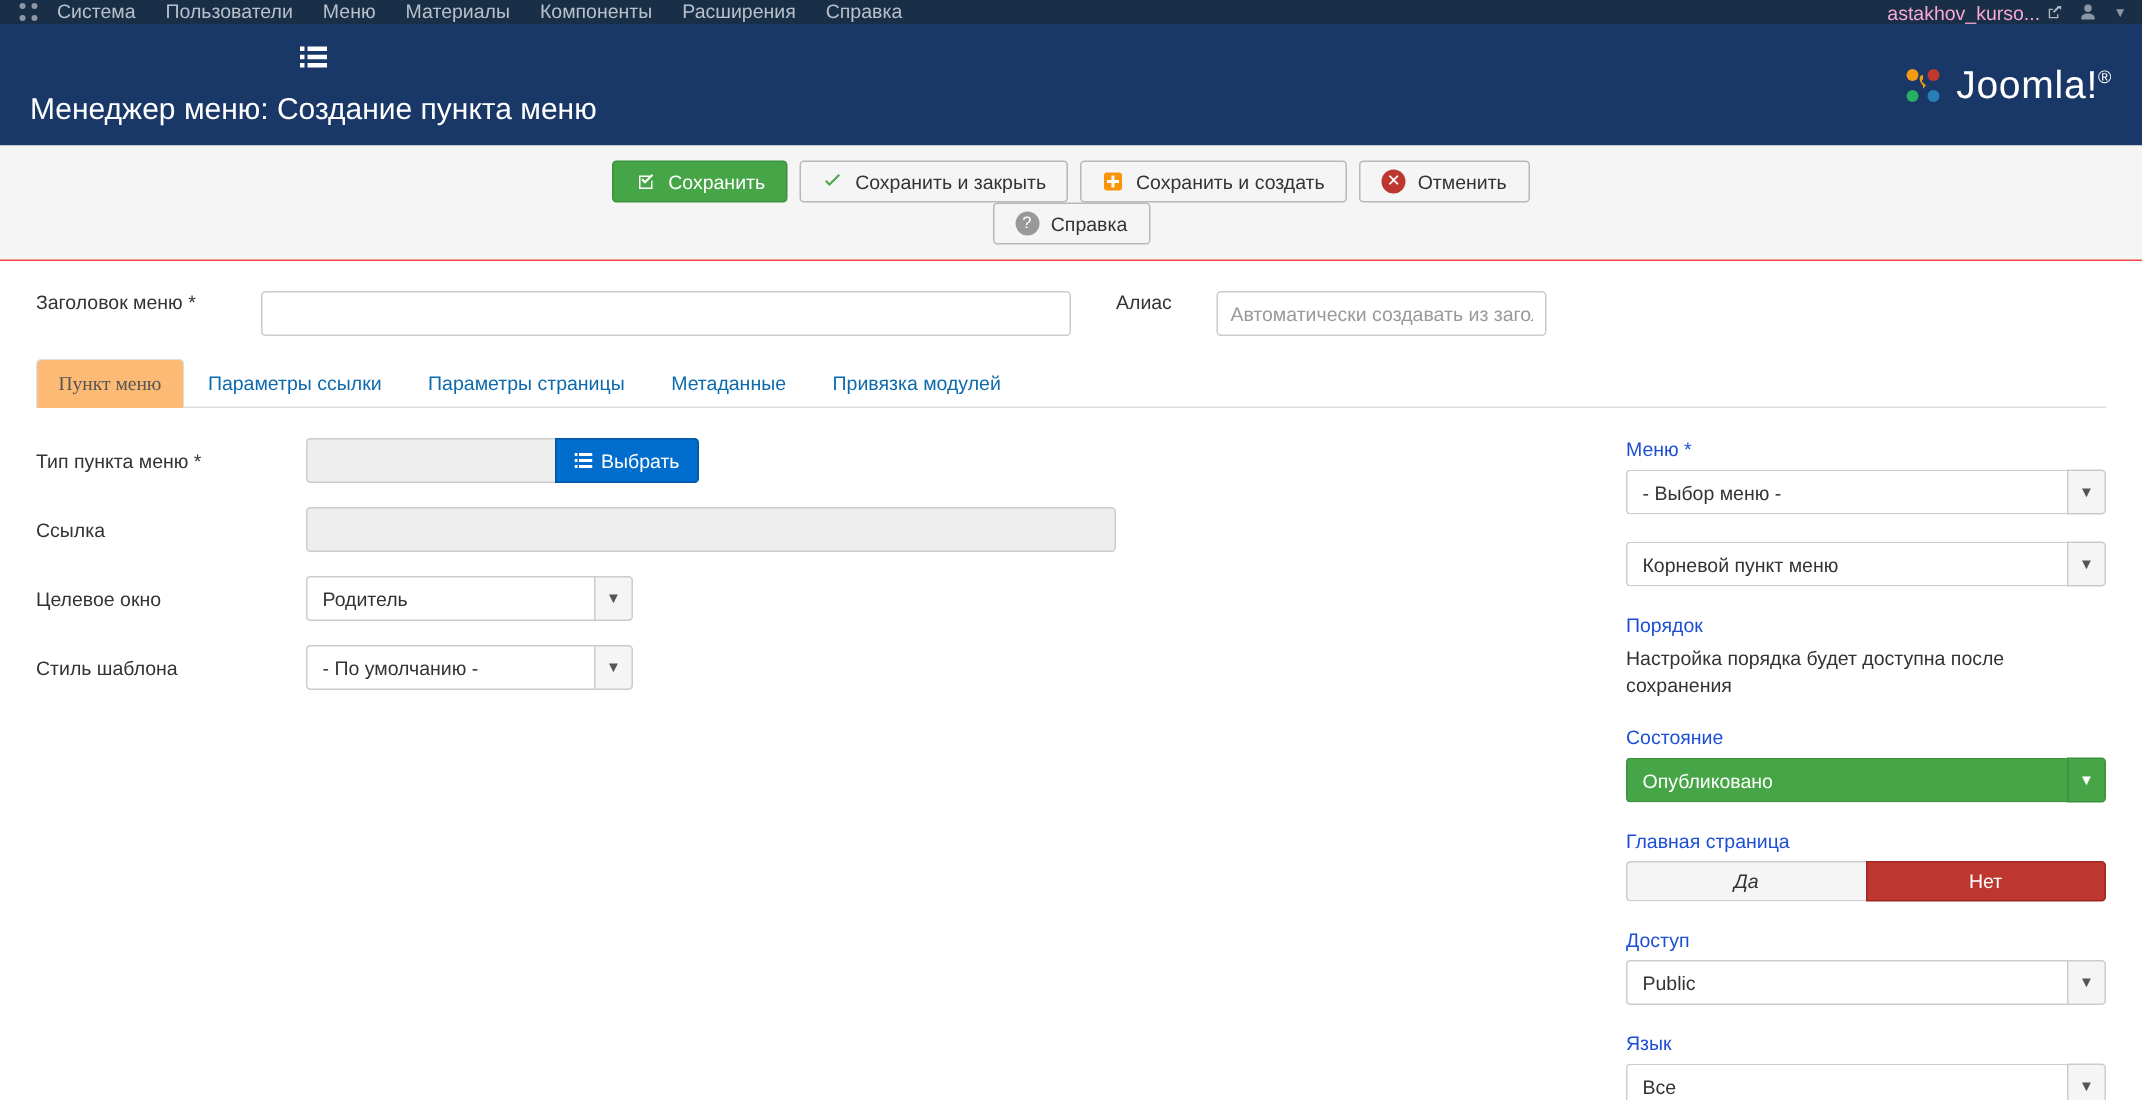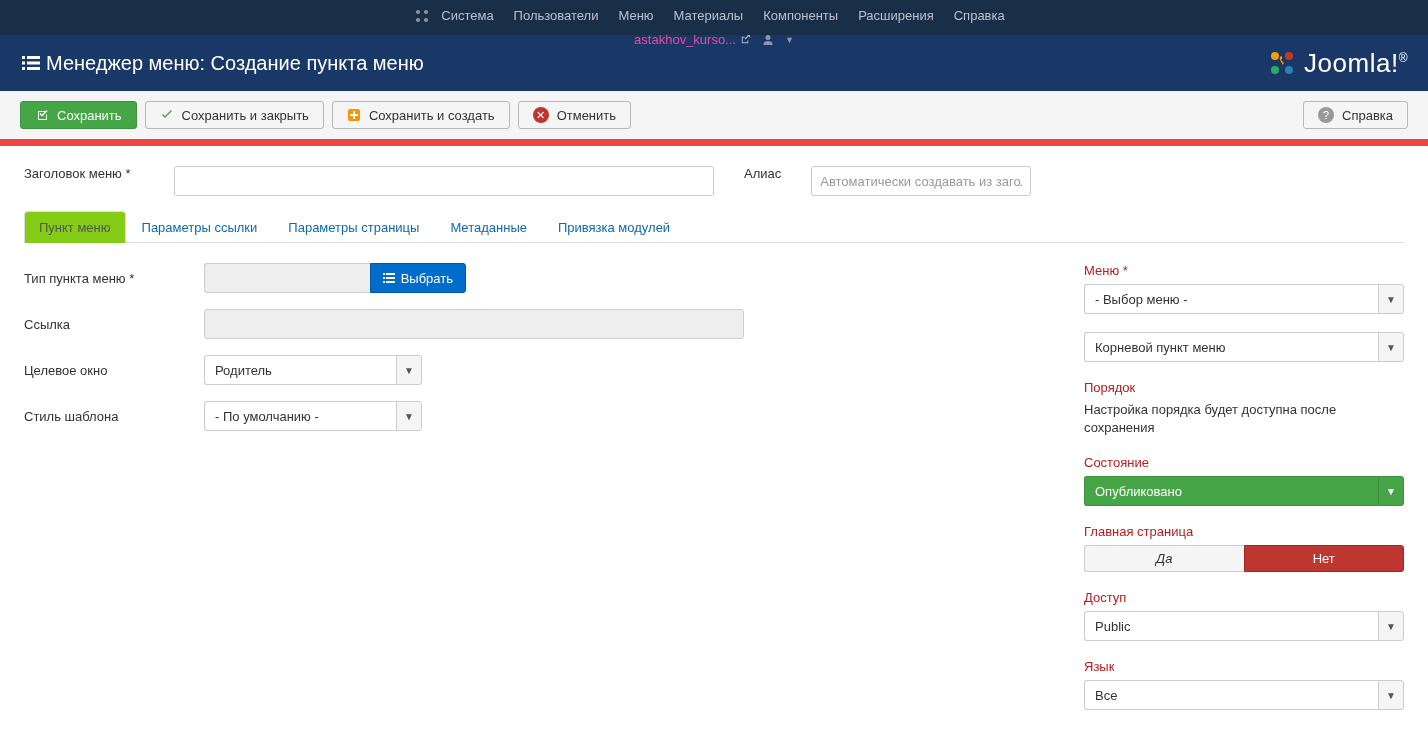--- a/index.html
+++ b/index.html
@@ -1,31 +1,31 @@
 <!DOCTYPE html>
 <html><head>
 <meta charset="utf-8">
 <style>
 * { box-sizing: border-box; margin: 0; padding: 0; }
 body { font-family: -apple-system, BlinkMacSystemFont, "Segoe UI", Helvetica, Arial, sans-serif; font-size: 13px; color: #333; background: #fff; }
 
-.topnav { background: #192f47; color: #b0b8c2; height: 35px; display: flex; align-items: center; padding: 0 10px; justify-content: space-between; flex-direction: column; }
+.topnav { background: #192f47; color: #b0b8c2; height: 16px; display: flex; align-items: center; padding: 0 10px; justify-content: space-between; }
 .topnav-left { display: flex; align-items: center; gap: 0; }
 .topnav-right { display: flex; align-items: center; gap: 10px; }
 .joomla-icon { width: 18px; height: 18px; display: flex; align-items: center; justify-content: center; }
 .topnav-item { padding: 0 10px; color: #b8c0cb; cursor: pointer; font-size: 13px; line-height: 32px; }
-.user-badge { color: #ec4899; font-size: 13px; display:flex; align-items:center; gap:4px; }
+.user-badge { color: #f9a8d4; font-size: 13px; display:flex; align-items:center; gap:4px; }
 .user-icon { color: #8d96a5; }
 
 .header { background: #1a3867; color: #fff; padding: 12px 20px; display: flex; align-items: center; justify-content: space-between; }
-.header-left { display: flex; align-items: center; gap: 4px; }
+.header-left { display: flex; align-items: center; gap: 14px; flex-direction: column; }
 .header-title { font-size: 20px; font-weight: 400; }
 .joomla-logo { display:flex; align-items:center; gap:6px; font-size: 26px; font-weight: 300; color:#fff; font-family: Arial, sans-serif; }
 
-.toolbar { background: #f5f5f5; border-bottom: 7px solid #ef4444; padding: 10px 20px; display: flex; justify-content: space-between; align-items: center; }
+.toolbar { background: #f5f5f5; border-bottom: 1px solid #ef4444; padding: 10px 20px; display: flex; justify-content: space-between; align-items: center; flex-direction: column; }
 .toolbar-left { display: flex; gap: 8px; }
 .toolbar-right { display: flex; gap: 8px; }
 .btn { border: 1px solid #b8b8b8; background: #f5f5f5; border-radius: 3px; padding: 5px 14px; font-size: 13px; cursor: pointer; display: inline-flex; align-items: center; gap: 8px; color:#333; }
 .btn-success { background: #46a546; border-color: #3d903d; color: #fff; }
 .btn .icon-box { display:inline-flex; align-items:center; justify-content:center; width:14px; height:14px; }
 .icon-green { color: #51a351; }
 .icon-orange { color: #f89406; }
 .icon-red { background:#bd362f; color:#fff; border-radius:50%; width:16px; height:16px; font-size:11px; line-height:16px; text-align:center; }
 .icon-info { background:#999; color:#fff; border-radius:50%; width:16px; height:16px; font-size:11px; line-height:16px; text-align:center; }
 
@@ -33,40 +33,40 @@
 .form-row { display: flex; margin-bottom: 14px; gap: 30px; }
 .label { width: 120px; font-size: 13px; color: #333; }
 .label-alias { width: auto; }
 .input-text { border: 1px solid #ccc; border-radius: 3px; padding: 5px 8px; font-size: 13px; height: 30px; }
 .input-title { width: 540px; }
 .input-alias { width: 220px; }
 .input-text::placeholder { color: #999; }
 
 .tabs { border-bottom: 1px solid #ddd; display: flex; gap: 1px; margin-bottom: 20px; }
 .tab { padding: 8px 14px; font-size: 13px; color: #0d6aad; cursor: pointer; border: 1px solid transparent; border-bottom: none; border-radius: 4px 4px 0 0; position: relative; bottom: -1px; }
-.tab.active { border-color: #ddd; background: #84cc16; color: #555; }
+.tab.active { border-color: #ddd; background: #fdba74; color: #555; font-family: Liberation Serif, serif; }
 
 .main-columns { display: flex; gap: 20px; }
 .col-left { flex: 1; }
 .col-right { width: 320px; }
 
 .field-row { display: flex; align-items: center; margin-bottom: 16px; }
 .field-label { width: 180px; font-size: 13px; color: #333; }
 
 .type-group { display: flex; width: 262px; }
 .type-input { flex: 1; border: 1px solid #ccc; border-right: none; border-radius: 3px 0 0 3px; background: #eee; height: 30px; }
 .btn-primary { background: #006dcc; border: 1px solid #0055a4; color: #fff; border-radius: 0 3px 3px 0; padding: 5px 12px; font-size: 13px; display:inline-flex; align-items:center; gap:6px; cursor:pointer; height:30px;}
 
 .readonly-input { width: 540px; border: 1px solid #ccc; background: #eee; border-radius: 3px; height: 30px; }
 
 .select-group { display: flex; width: 218px; }
 .select-main { flex:1; border: 1px solid #ccc; border-right:none; background:#fff; border-radius: 3px 0 0 3px; padding: 5px 10px; font-size: 13px; height:30px; display:flex; align-items:center; cursor:pointer; }
 .select-caret { width: 26px; border: 1px solid #ccc; background: #f5f5f5; border-radius: 0 3px 3px 0; display:flex; align-items:center; justify-content:center; cursor:pointer; color:#555; font-size:10px; }
 
-.side-label { font-size: 13px; color: #b91c1c; margin-bottom: 6px; display:block; }
+.side-label { font-size: 13px; color: #1d4ed8; margin-bottom: 6px; display:block; }
 .side-group { margin-bottom: 18px; }
 .side-select { display:flex; }
 .side-select .select-main { flex:1; }
 .side-text { font-size: 13px; color: #333; line-height: 1.4; }
 
 .select-green .select-main { background: #46a546; color:#fff; border-color:#3d903d; }
 .select-green .select-caret { background: #46a546; border-color:#3d903d; color:#fff; }
 
 .radio-group { display:flex; }
 .radio-btn { flex:1; border:1px solid #ccc; padding:5px 0; text-align:center; font-size:13px; cursor:pointer; background:#f5f5f5; }

